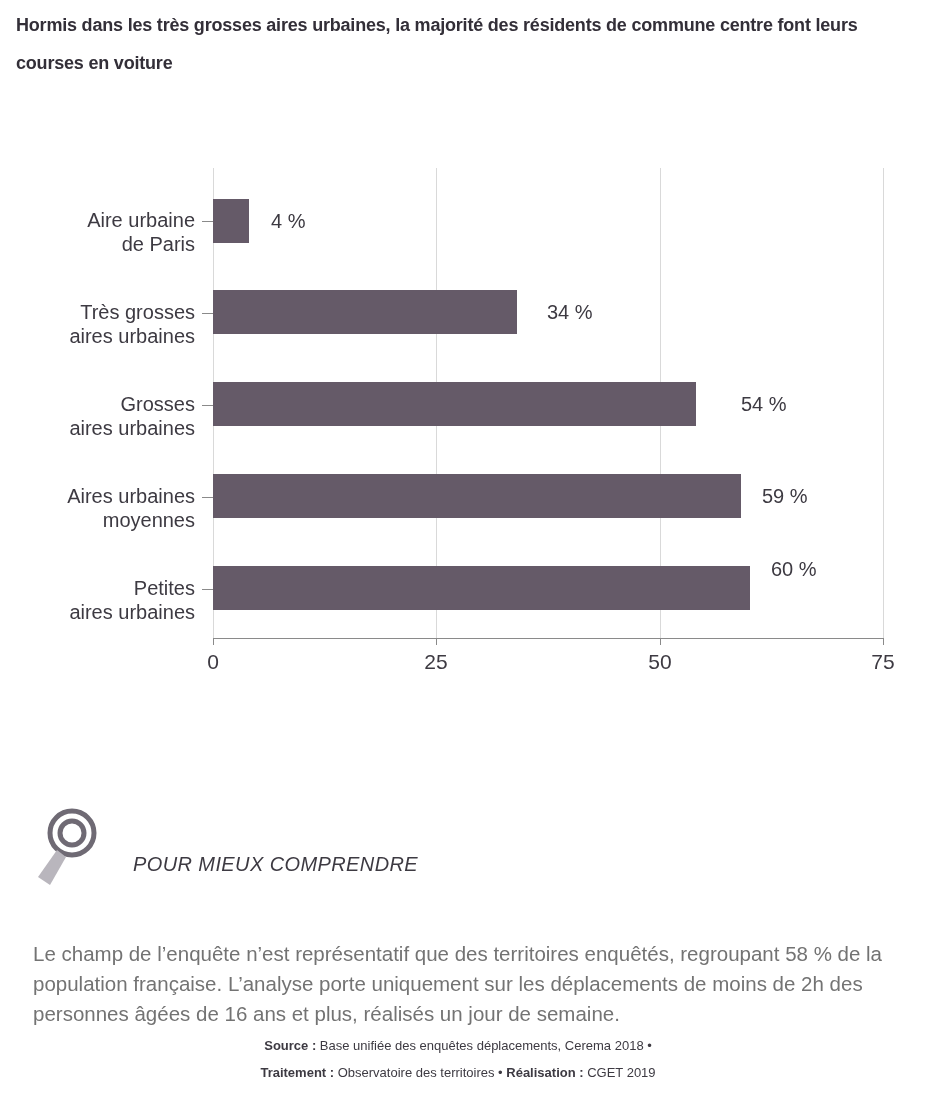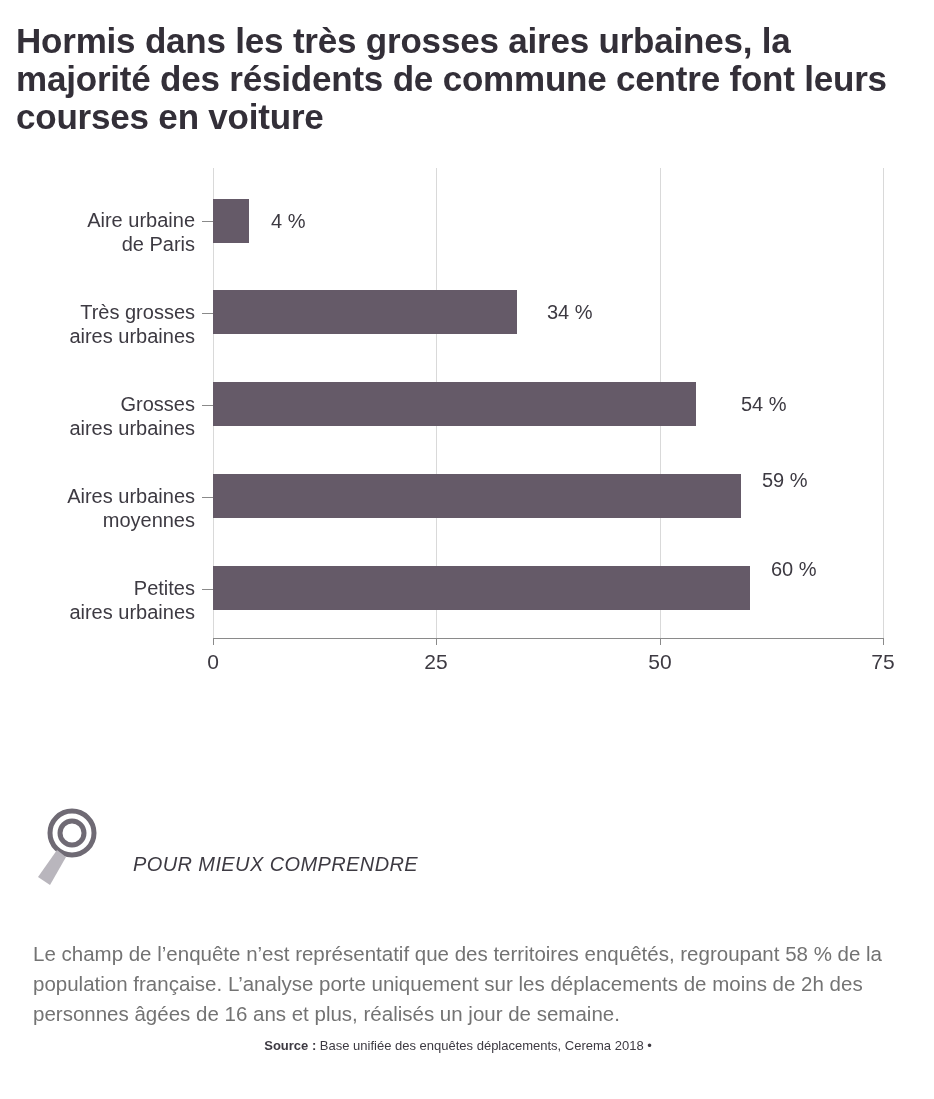--- a/index.html
+++ b/index.html
@@ -13,23 +13,23 @@
     font-family: "Liberation Sans", sans-serif;
     color: #3d3a42;
     position: relative;
     overflow: hidden;
   }
 
   
   .title {
     position: absolute;
     left: 16px;
-    top: 22px;
+    top: 6px;
     width: 880px;
-    font-size: 35px;
+    font-size: 18px;
     font-weight: bold;
     line-height: 38px;
     color: #332f38;
     letter-spacing: -0.2px;
   }
 
   
   .chart {
     position: absolute;
     left: 0;
@@ -191,21 +191,21 @@
 
     <div class="bar" style="left:0px; top:31px;  width:36px;"></div>
     <div class="bar" style="left:0px; top:122px; width:304px;"></div>
     <div class="bar" style="left:0px; top:214px; width:483px;"></div>
     <div class="bar" style="left:0px; top:306px; width:528px;"></div>
     <div class="bar" style="left:0px; top:398px; width:537px;"></div>
 
     <div class="bar-value" style="left:58px;  top:31px;">4 %</div>
     <div class="bar-value" style="left:325px; top:122px;margin-left:9px;">34 %</div>
     <div class="bar-value" style="left:528px; top:214px;text-align:center;">54 %</div>
-    <div class="bar-value" style="left:549px; top:290px;">59 %</div>
+    <div class="bar-value" style="left:549px; top:306px;">59 %</div>
     <div class="bar-value" style="left:558px; top:379px;">60 %</div>
 
     <div class="cat-tickmark" style="left:-11px; top:53px;"></div>
     <div class="cat-tickmark" style="left:-11px; top:145px;"></div>
     <div class="cat-tickmark" style="left:-11px; top:237px;"></div>
     <div class="cat-tickmark" style="left:-11px; top:329px;"></div>
     <div class="cat-tickmark" style="left:-11px; top:421px;"></div>
 
     <div class="cat-label" style="left:-218px; top:40px;">
       <div>Aire urbaine</div>
@@ -242,13 +242,16 @@
     </svg>
   </span>
   <div class="understand-title">POUR MIEUX COMPRENDRE</div>
   <div class="understand-body">Le champ de l’enquête n’est représentatif que des territoires enquêtés, regroupant 58 % de la population française. L’analyse porte uniquement sur les déplacements de moins de 2h des personnes âgées de 16 ans et plus, réalisés un jour de semaine.</div>
 </div>
 
 <div class="source">
   <div>
     <b>Source :</b><span> Base unifiée des enquêtes déplacements, Cerema 2018 •</span>
   </div>
+  <div>
+    <b>Traitement :</b><span> Observatoire des territoires • </span><b>Réalisation :</b><span> CGET 2019</span>
+  </div>
 </div>
 
 </body></html>

